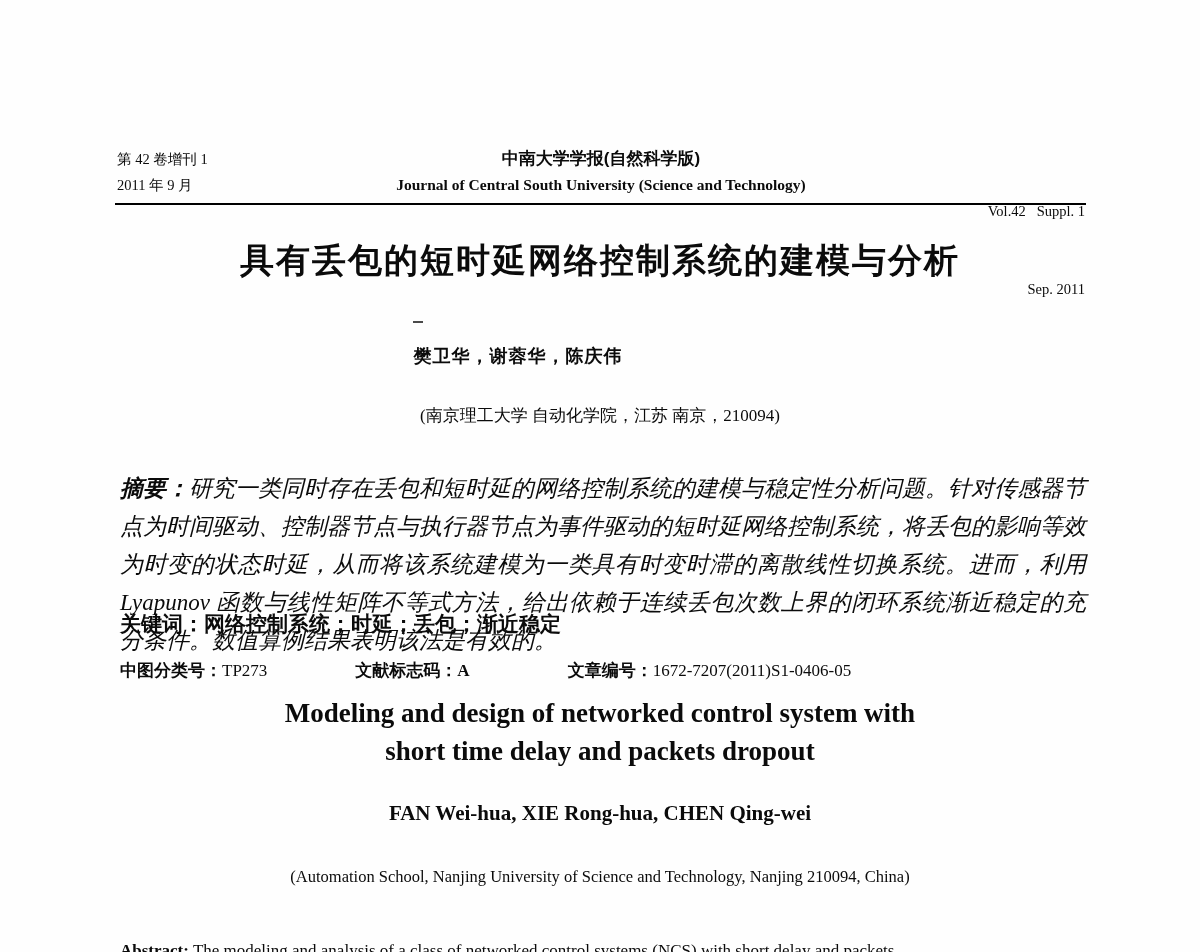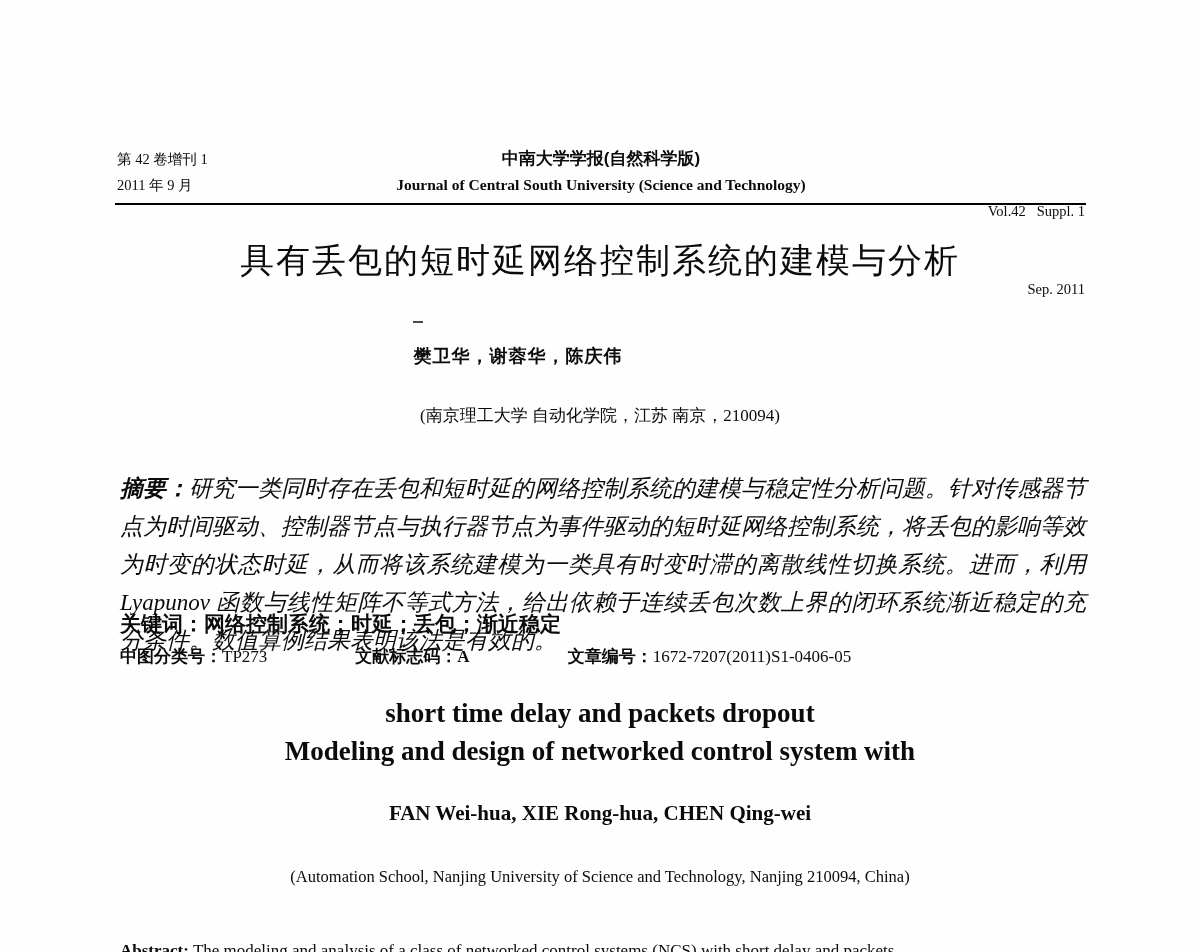--- a/index.html
+++ b/index.html
@@ -28,21 +28,21 @@
   .jheader .en-title { font-size: 15.5px; font-weight: bold; line-height: 26px; }
 
   .divider {
     position: absolute; left: 115px; top: 203px;
     width: 971px; height: 2px; background: #000;
   }
 
   
   .title-cn {
     position: absolute; left: 0; top: 238px; width: 1200px;
-    text-align: center; font-weight: normal; font-size: 34px; letter-spacing: 2px;
+    text-align: center; font-weight: bold; font-size: 34px; letter-spacing: 2px;
     font-family: "Liberation Sans", "DejaVu Sans", sans-serif;
   }
   .scan-artifact {
     position: absolute; left: 413px; top: 321px;
     width: 10px; height: 2px; background: #4a4a4a;
   }
   .authors-cn {
     position: absolute; left: 0; top: 344px; width: 1036px;
     text-align: center; font-weight: bold; font-size: 18px; letter-spacing: 1px;
     font-family: "Liberation Sans", "DejaVu Sans", sans-serif;
@@ -63,21 +63,21 @@
     position: absolute; left: 120px; top: 607px; width: 966px;
     font-size: 21px; line-height: 33px; font-weight: bold;
     font-family: "Liberation Sans", "DejaVu Sans", sans-serif;
   }
   .clc-line {
     position: absolute; left: 120px; top: 640px; width: 966px;
     font-size: 17px; line-height: 33px;
   }
   .clc-line .lbl { font-weight: bold; font-family: "Liberation Sans", "DejaVu Sans", sans-serif; }
   .clc-line .grp { display: inline-block; }
-  .clc-line .g2 { margin-left: 88px; }
+  .clc-line .g2 { margin-left: 88px; margin-top: 14px; }
   .clc-line .g3 { margin-left: 98px; }
   .clc-line .val-bold { font-weight: bold; }
 
   
   .title-en {
     position: absolute; left: 0; top: 694px; width: 1200px;
     text-align: center; font-weight: bold; font-size: 27px; line-height: 38px;
   }
   .authors-en {
     position: absolute; left: 0; top: 801px; width: 1200px;
@@ -124,21 +124,21 @@
 
   <div class="abstract-cn"><span class="lbl">摘要：</span><span>研究一类同时存在丢包和短时延的网络控制系统的建模与稳定性分析问题。针对传感器节点为时间驱动、控制器节点与执行器节点为事件驱动的短时延网络控制系统，将丢包的影响等效为时变的状态时延，从而将该系统建模为一类具有时变时滞的离散线性切换系统。进而，利用 Lyapunov 函数与线性矩阵不等式方法，给出依赖于连续丢包次数上界的闭环系统渐近稳定的充分条件。数值算例结果表明该法是有效的。</span></div>
 
   <div class="keywords-line"><span>关键词：</span><span>网络控制系统；时延；丢包；渐近稳定</span></div>
 
   <div class="clc-line">
     <span class="grp"><span class="lbl">中图分类号：</span><span>TP273</span></span><span class="grp g2"><span class="lbl">文献标志码：</span><span class="val-bold">A</span></span><span class="grp g3"><span class="lbl">文章编号：</span><span>1672-7207(2011)S1-0406-05</span></span>
   </div>
 
   <div class="title-en">
+    <div>Modeling and design of networked control system with</div>
     <div>short time delay and packets dropout</div>
-    <div>Modeling and design of networked control system with</div>
   </div>
   <div class="authors-en">FAN Wei-hua, XIE Rong-hua, CHEN Qing-wei</div>
   <div class="affiliation-en">(Automation School, Nanjing University of Science and Technology, Nanjing 210094, China)</div>
 
   <div class="abstract-en"><span class="lbl">Abstract:</span> <span>The modeling and analysis of a class of networked control systems (NCS) with short delay and packets</span></div>
 
 </div>
 
 </body></html>

